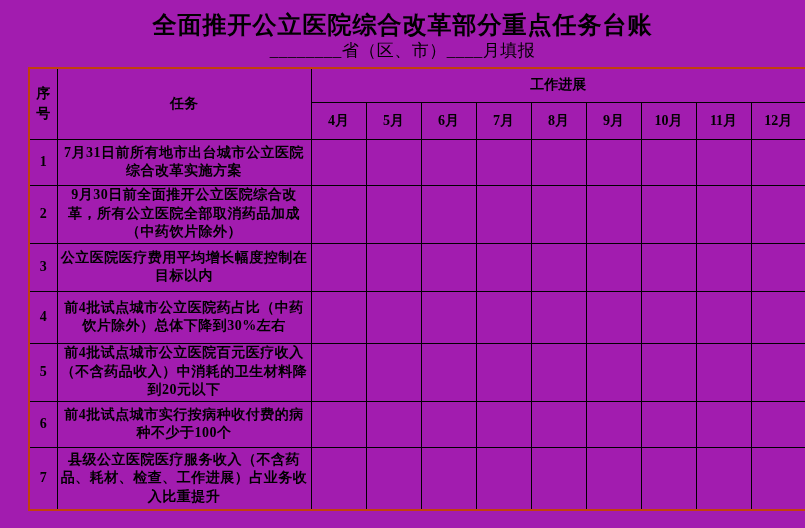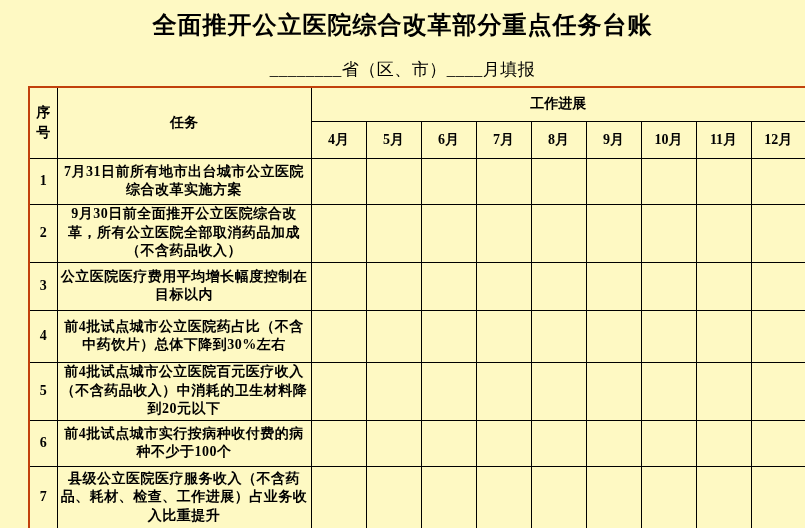--- a/index.html
+++ b/index.html
@@ -6,34 +6,34 @@
     margin: 0;
     padding: 0;
     background: #ffffff;
     font-family: "Liberation Serif", "DejaVu Serif", serif;
     color: #000000;
   }
   .page {
     position: relative;
     width: 805px;
     height: 528px;
-    background: #fef9c3;
+    background: #a21caf;
     overflow: hidden;
   }
   .title {
     margin: 0;
     padding-top: 10px;
     text-align: center;
     font-size: 24px;
     font-weight: bold;
     letter-spacing: 1px;
     line-height: 30px;
   }
   .subtitle {
-    margin-top: 19px;
+    margin-top: 0;
     text-align: center;
     font-size: 17px;
     letter-spacing: 0.5px;
     line-height: 22px;
   }
   table.ledger {
     border-collapse: collapse;
     table-layout: fixed;
     margin: 5px 0 0 28px;
     width: 777px;
@@ -116,21 +116,21 @@
           <td></td>
           <td></td>
           <td></td>
           <td></td>
           <td></td>
           <td></td>
     </tr>
 
     <tr style="height:58px">
       <td class="center">2</td>
-      <td class="task-cell">9月30日前全面推开公立医院综合改革，所有公立医院全部取消药品加成（不含药品收入）</td>
+      <td class="task-cell">9月30日前全面推开公立医院综合改革，所有公立医院全部取消药品加成（中药饮片除外）</td>
       <td></td>
           <td></td>
           <td></td>
           <td></td>
           <td></td>
           <td></td>
           <td></td>
           <td></td>
           <td></td>
     </tr>
@@ -144,21 +144,21 @@
           <td></td>
           <td></td>
           <td></td>
           <td></td>
           <td></td>
           <td></td>
     </tr>
 
     <tr style="height:52px">
       <td class="center">4</td>
-      <td class="task-cell">前4批试点城市公立医院药占比（不含中药饮片）总体下降到30%左右</td>
+      <td class="task-cell">前4批试点城市公立医院药占比（中药饮片除外）总体下降到30%左右</td>
       <td></td>
           <td></td>
           <td></td>
           <td></td>
           <td></td>
           <td></td>
           <td></td>
           <td></td>
           <td></td>
     </tr>

